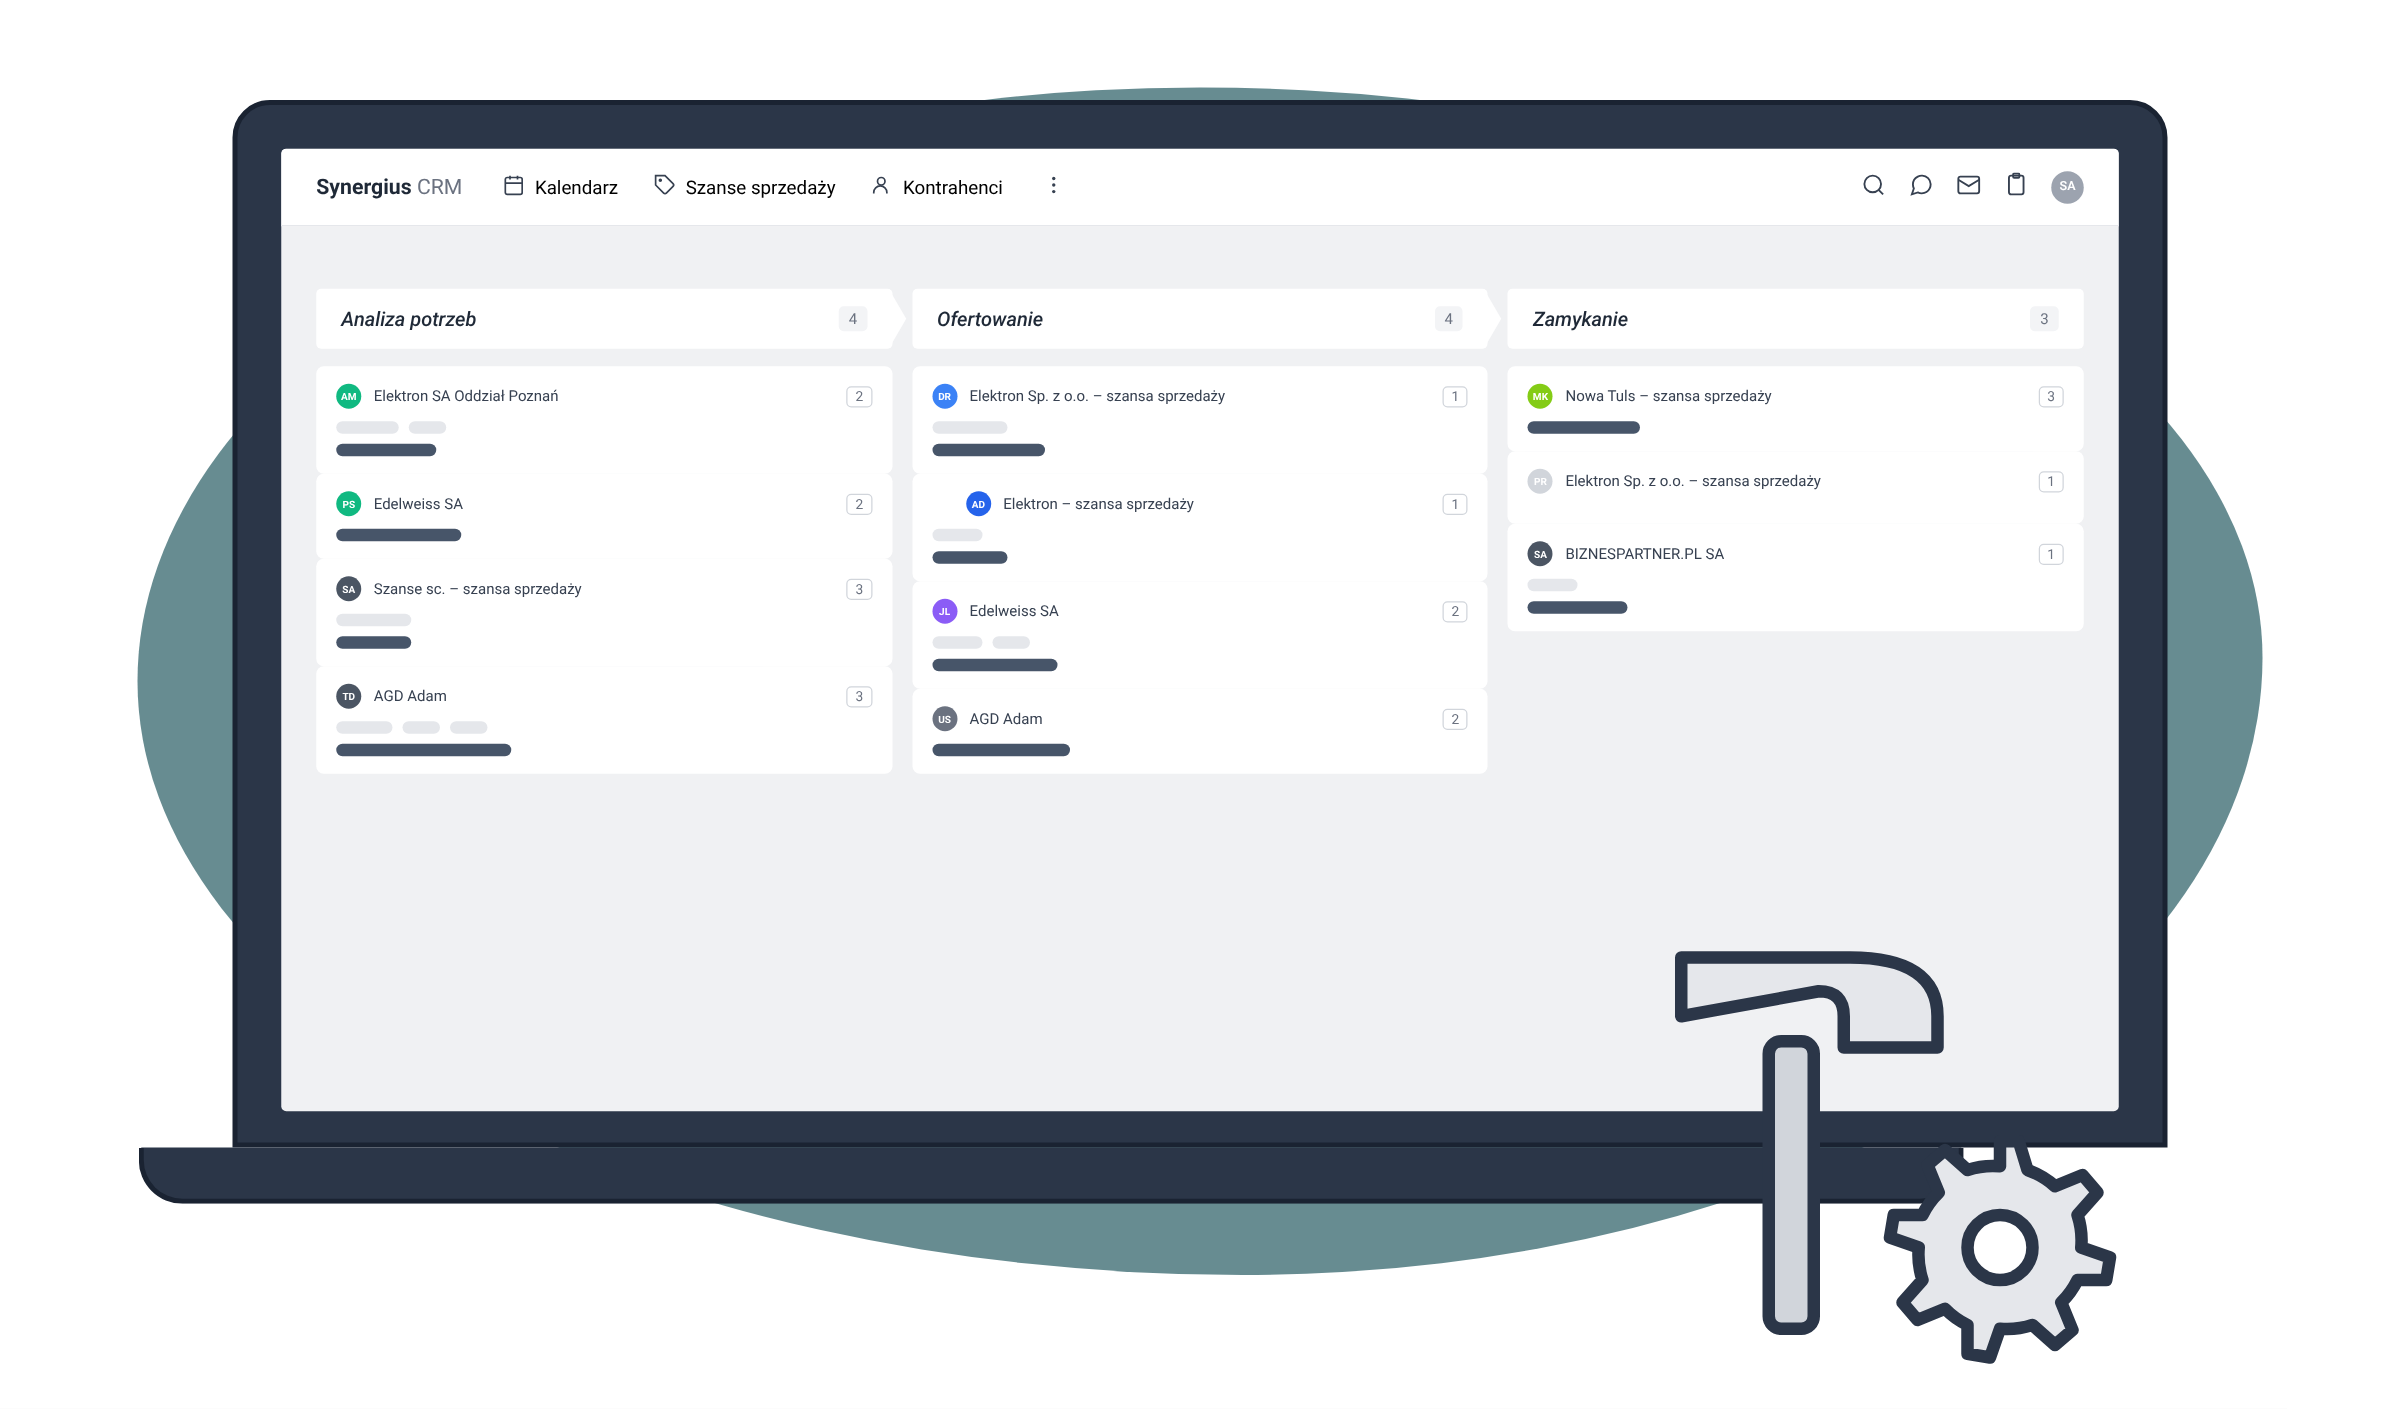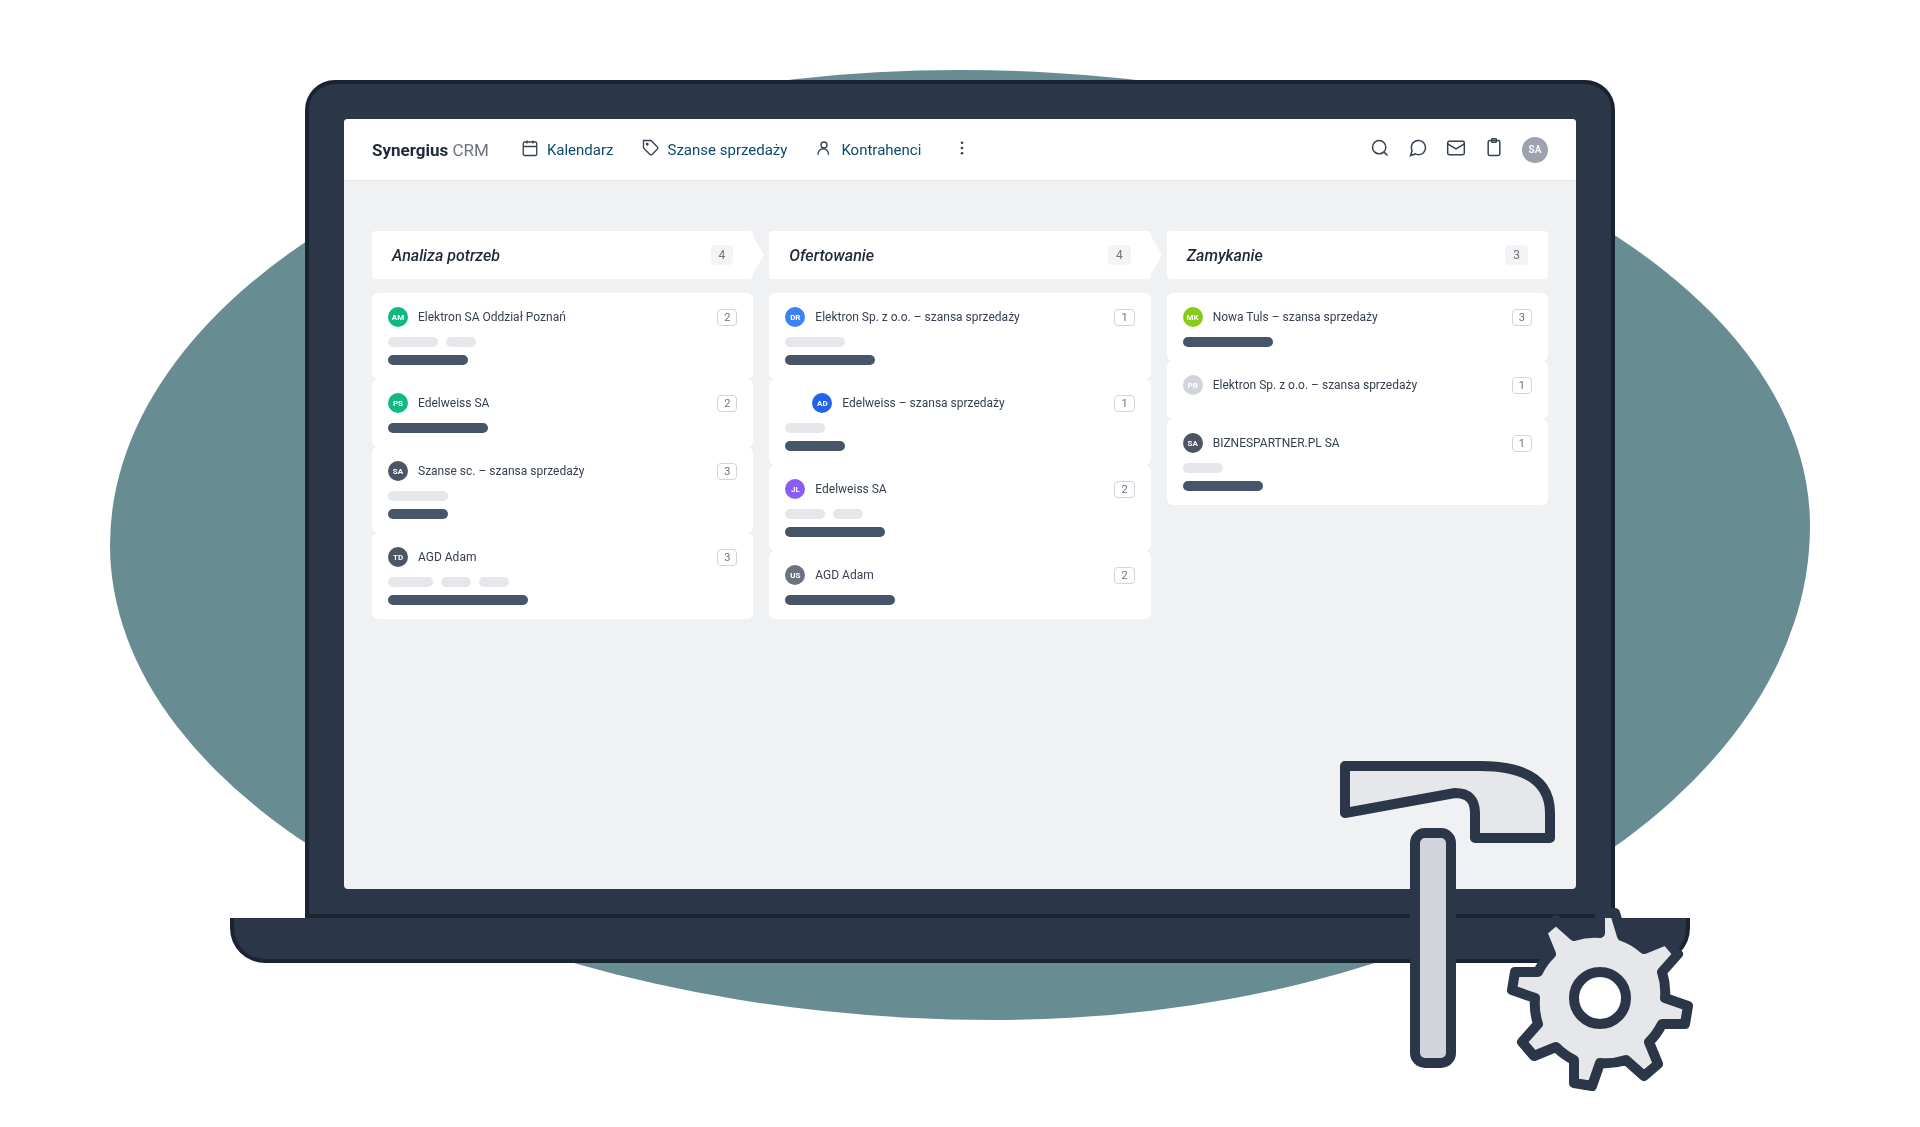--- a/index.html
+++ b/index.html
@@ -20,21 +20,21 @@
       top: 70px;
       left: 50%;
       transform: translateX(-50%);
       opacity: 0.9;
     }
     .laptop-frame {
       position: absolute;
       top: 80px;
       left: 50%;
       transform: translateX(-50%);
-      width: 1310px;
+      width: 1548px;
     }
     .screen-bezel {
       background: #2b3648;
       border-radius: 30px 30px 0 0;
       padding: 35px 35px 25px 35px;
       border: 4px solid #1a2332;
     }
     .screen {
       background: #f0f1f3;
       border-radius: 4px;
@@ -62,21 +62,21 @@
     .brand {
       font-size: 17px;
       font-weight: 700;
       color: #1f2937;
       margin-right: 32px;
     }
     .brand .light { font-weight: 400; color: #6b7280; }
     .nav-items { display: flex; gap: 28px; align-items: center; flex: 1; }
     .nav-item {
       display: flex; align-items: center; gap: 8px;
-      color: #0c4a6e; font-size: 15px; cursor: pointer;
+      color: #000000; font-size: 15px; cursor: pointer;
     }
     .nav-item svg { width: 18px; height: 18px; stroke: #374151; fill: none; stroke-width: 1.8; }
     .more-icon { cursor: pointer; padding: 4px; }
     .header-actions { display: flex; gap: 18px; align-items: center; }
     .header-actions .icon-btn { cursor: pointer; }
     .header-actions svg { width: 20px; height: 20px; stroke: #374151; fill: none; stroke-width: 1.8; }
     .avatar {
       width: 26px; height: 26px; border-radius: 50%;
       background: #9ca3af; color: #fff;
       display: flex; align-items: center; justify-content: center;
@@ -294,21 +294,21 @@
                     <div class="card-num">1</div>
                   </div>
                   <div class="placeholder-row">
                     <div class="ph" style="width: 60px;"></div>
                   </div>
                   <div class="ph dark" style="width: 90px;"></div>
                 </div>
                 <div class="card">
                   <div class="card-head">
                     <div class="card-avatar" style="background: rgb(37, 99, 235); margin-left: 27px;">AD</div>
-                    <div class="card-title">Edelweiss – szansa sprzedaży</div>
+                    <div class="card-title">Elektron – szansa sprzedaży</div>
                     <div class="card-num">1</div>
                   </div>
                   <div class="placeholder-row">
                     <div class="ph" style="width: 40px;"></div>
                   </div>
                   <div class="ph dark" style="width: 60px;"></div>
                 </div>
                 <div class="card">
                   <div class="card-head">
                     <div class="card-avatar" style="background: rgb(139, 92, 246);">JL</div>

